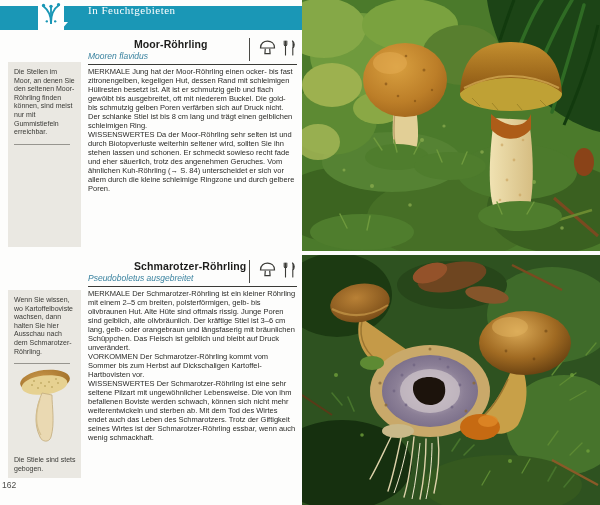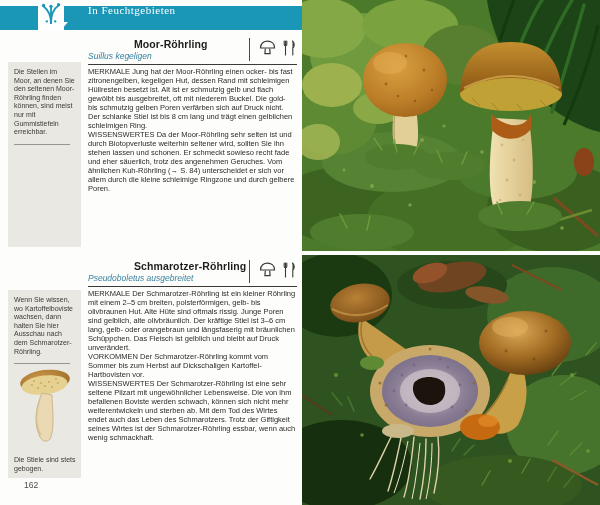--- a/index.html
+++ b/index.html
@@ -17,21 +17,21 @@
         border-top:8px solid #ffffff;}
 
   
   .side-note{position:absolute;left:8px;width:73px;background:#eae8e2;box-sizing:border-box;
         padding:6px 5px 4px 6px;color:#3a3a36;font-size:7px;line-height:8.6px;}
   .note-1{top:62px;height:185px;}
   .note-2{top:290px;height:188px;}
   .note-divider{margin-top:7px;border-top:1px solid #97958f;width:56px;}
   .illu-wrap{margin:5px auto 0;width:58px;height:84px;}
   .illu-caption{margin-top:3px;font-size:7px;line-height:8.6px;color:#3a3a36;}
-  .page-num{position:absolute;left:24px;top:480px;font-size:8.5px;color:#4c4c48;}
+  .page-num{position:absolute;left:2px;top:480px;font-size:8.5px;color:#4c4c48;}
 
   
   .entry{position:absolute;left:88px;width:209px;}
   .entry-1{top:38px;}
   .entry-2{top:260px;}
   .entry-head{position:relative;min-height:24px;}
   .entry-title{margin:0;font-size:10.5px;font-weight:bold;color:#1d1d1b;letter-spacing:.1px;padding-left:46px;}
   .entry-latin{font-size:8.5px;font-style:italic;color:#39829f;margin-top:1px;}
   .entry-icons{position:absolute;right:1px;top:0;height:23px;display:flex;align-items:center;
         gap:7px;padding-left:9px;border-left:1px solid #4a4a46;}
@@ -106,21 +106,21 @@
       </svg>
     </div>
     <div class="illu-caption">Die Stiele sind stets gebogen.</div>
   </div>
 
   <div class="page-num">162</div>
 
   <section class="entry entry-1">
     <div class="entry-head">
       <h2 class="entry-title">Moor-Röhrling</h2>
-      <div class="entry-latin">Suillus kegeligen</div>
+      <div class="entry-latin">Mooren flavidus</div>
       <div class="entry-icons">
         <span>
           <svg width="17" height="15" viewBox="0 0 17 15">
             <path d="M1.5,8 C1.5,3.2 5,1.2 8.5,1.2 C12,1.2 15.5,3.2 15.5,8 Z" fill="none" stroke="#3a3a36" stroke-width="1.2"></path>
             <path d="M6.3,8.6 L5.9,13.6 L11.1,13.6 L10.7,8.6" fill="none" stroke="#3a3a36" stroke-width="1.2"></path>
           </svg>
         </span>
         <span>
           <svg width="13" height="16" viewBox="0 0 13 16">
             <g stroke="#3a3a36" stroke-width="1.1" fill="none" stroke-linecap="round">

